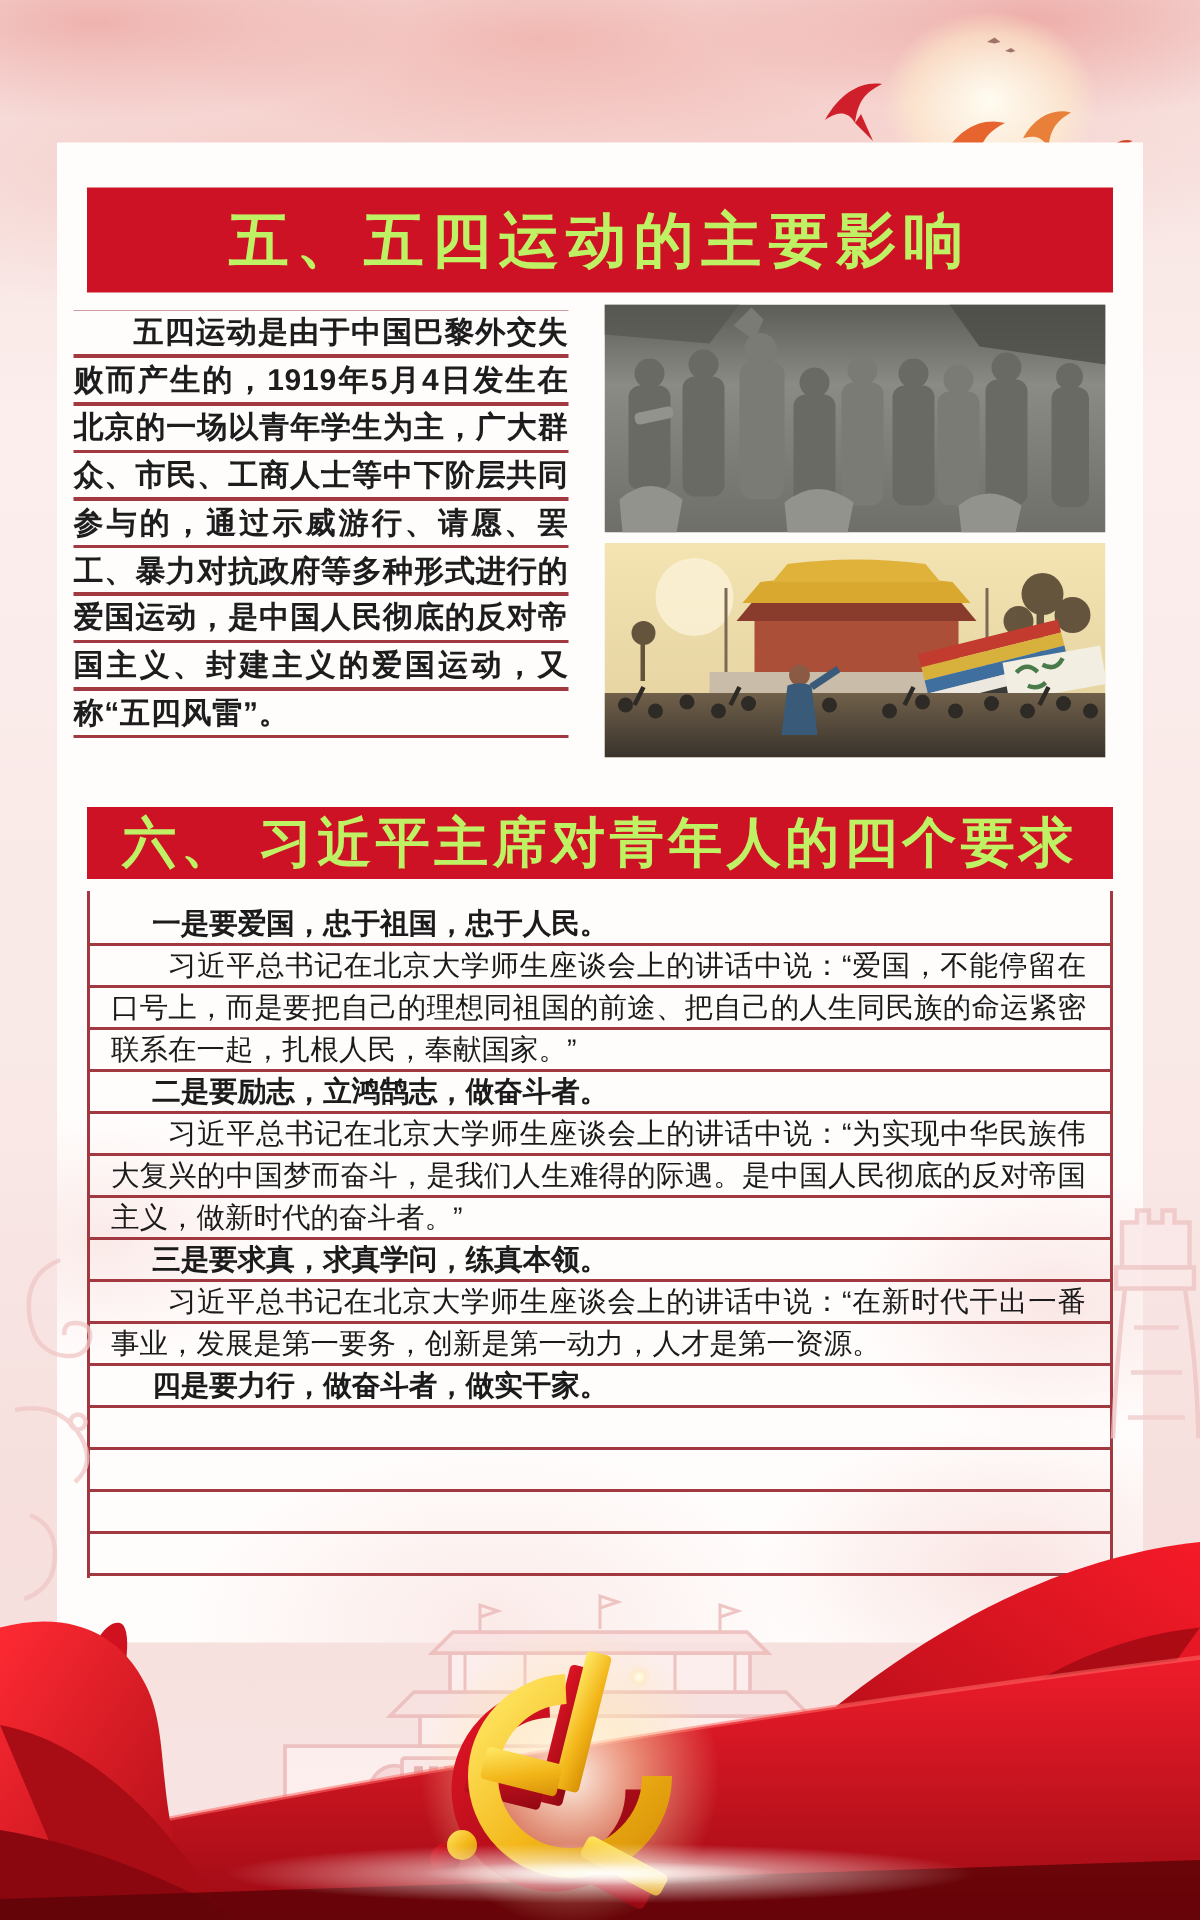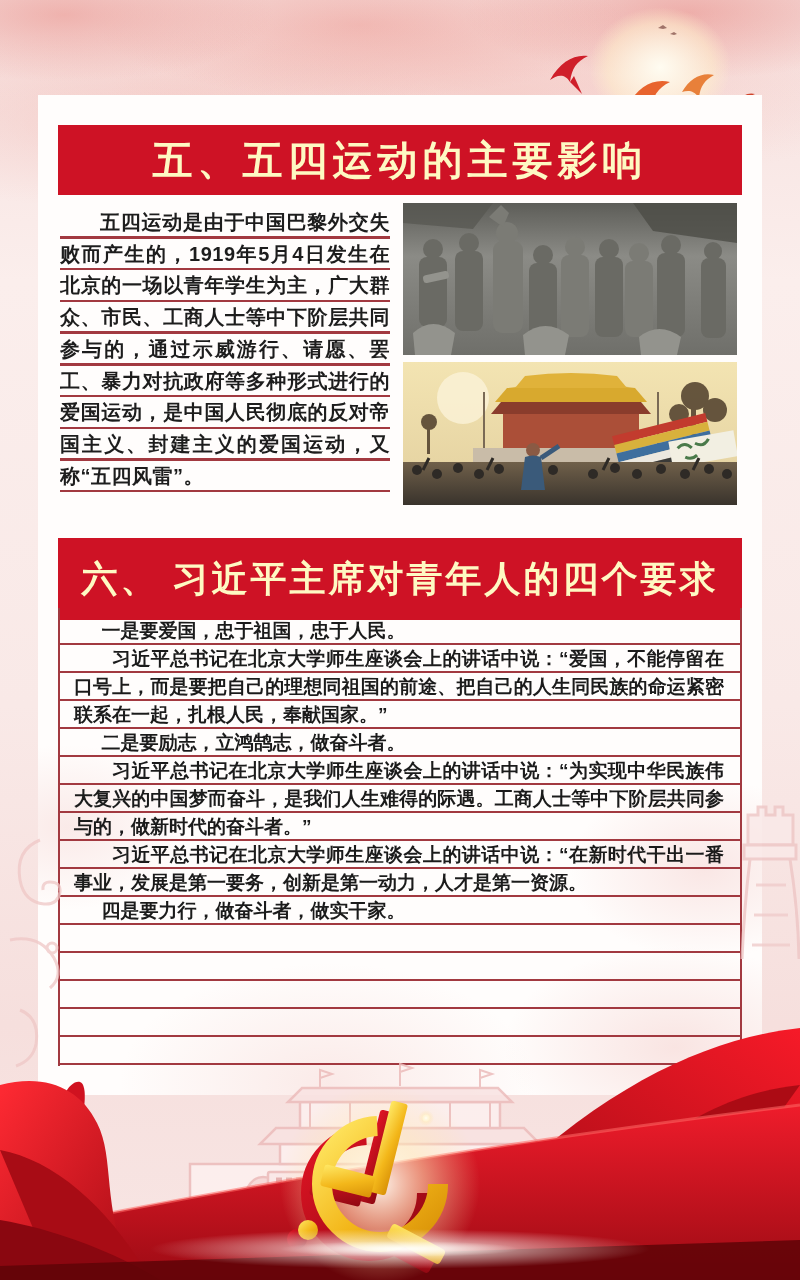--- a/index.html
+++ b/index.html
@@ -29,47 +29,47 @@
   .card-tint{
     left:38px;top:500px;width:724px;height:595px;
     background:
       radial-gradient(180px 120px at 92% 62%, rgba(243,203,200,.45), transparent 75%),
       radial-gradient(160px 110px at 4% 55%, rgba(243,205,202,.40), transparent 75%),
       radial-gradient(220px 130px at 88% 92%, rgba(242,198,194,.45), transparent 78%),
       radial-gradient(260px 150px at 40% 98%, rgba(244,206,202,.40), transparent 80%);
   }
   
   .banner{
-    left:58px;width:684px;background:#ce1225;color:#fef9c3;
+    left:58px;width:684px;background:#ce1225;color:#bef264;
     display:flex;align-items:center;justify-content:center;
     font-weight:900;white-space:nowrap;overflow:hidden;
   }
   .banner1{top:125px;height:70px;font-size:40px;letter-spacing:5px;}
-  .banner2{top:538px;height:82px;font-size:36px;letter-spacing:3px;text-align:center;}
+  .banner2{top:538px;height:48px;font-size:36px;letter-spacing:3px;text-align:center;}
   
   .para5{
-    left:60px;top:207px;width:330px;height:287px;overflow:hidden;
+    left:49px;top:207px;width:330px;height:287px;overflow:hidden;
     font-size:20px;line-height:31.7px;letter-spacing:.5px;font-weight:600;color:#1d1d1d;
     text-align:justify;text-indent:2em;
     background:repeating-linear-gradient(to bottom, transparent 0px, transparent 29.3px, #a23940 29.3px, #a23940 31.7px);
   }
   
   .photo1{left:403px;top:203px;}
   .photo2{left:403px;top:362px;}
   
   .ruled6{
-    left:58px;top:608px;width:684px;height:458px;box-sizing:border-box;
+    left:58px;top:594px;width:684px;height:458px;box-sizing:border-box;
     border-left:2px solid #a23940;border-right:2px solid #a23940;
     padding-top:9px;overflow:hidden;
     background:repeating-linear-gradient(to bottom, transparent 0px, transparent 25.7px, #a23940 25.7px, #a23940 28px) content-box;
     background-origin:content-box;background-clip:content-box;
   }
   .ruled6 p{margin:0;line-height:28px;color:#1b1b1b;text-align:justify;overflow:hidden;}
   .h6{font-size:19px;font-weight:800;text-indent:1.45em;padding:0 4px 0 14px;}
-  .b6{font-size:19px;font-weight:700;text-indent:2em;padding:0 16px 0 14px;}
+  .b6{font-size:19px;font-weight:400;text-indent:2em;padding:0 16px 0 14px;}
   
   .gate{left:150px;top:1046px;}
   .deco-left{left:0px;top:820px;}
   .deco-right{left:740px;top:755px;}
   .ribbons{left:0px;top:1010px;}
   .emblem{left:250px;top:1078px;}
   .flare{left:140px;top:1218px;}
   .birds{left:530px;top:10px;}
 </style>
 </head>
@@ -226,21 +226,22 @@
   </svg>
 
   <div class="abs banner banner2">
     <span>六、 习近平主席对青年人的四个要求</span>
   </div>
 
   <div class="abs ruled6">
     <p class="h6">一是要爱国，忠于祖国，忠于人民。</p>
     <p class="b6">习近平总书记在北京大学师生座谈会上的讲话中说：“爱国，不能停留在口号上，而是要把自己的理想同祖国的前途、把自己的人生同民族的命运紧密联系在一起，扎根人民，奉献国家。”</p>
     <p class="h6">二是要励志，立鸿鹄志，做奋斗者。</p>
-    <p class="b6">习近平总书记在北京大学师生座谈会上的讲话中说：“为实现中华民族伟大复兴的中国梦而奋斗，是我们人生难得的际遇。工商人士等中下阶层共同参与的，做新时代的奋斗者。”</p>
+    <p class="b6">习近平总书记在北京大学师生座谈会上的讲话中说：“为实现中华民族伟大复兴的中国梦而奋斗，是我们人生难得的际遇。是中国人民彻底的反对帝国主义，做新时代的奋斗者。”</p>
+    <p class="h6">三是要求真，求真学问，练真本领。</p>
     <p class="b6">习近平总书记在北京大学师生座谈会上的讲话中说：“在新时代干出一番事业，发展是第一要务，创新是第一动力，人才是第一资源。</p>
     <p class="h6">四是要力行，做奋斗者，做实干家。</p>
   </div>
 
   <svg class="abs deco-left" width="70" height="250" viewBox="0 0 70 250" opacity="0.75">
     <g fill="none" stroke="#efc7c6" stroke-width="3">
       <path d="M40 20 q-25 10 -20 40 q4 22 24 24 q14 1 16 -12 q1 -10 -10 -10 q-8 0 -7 8"></path>
       <path d="M10 120 q30 -6 44 18 q10 18 -4 30"></path>
       <path d="M20 190 q20 8 16 34 q-3 16 -20 22"></path>
       <circle cx="52" cy="128" r="5"></circle>

